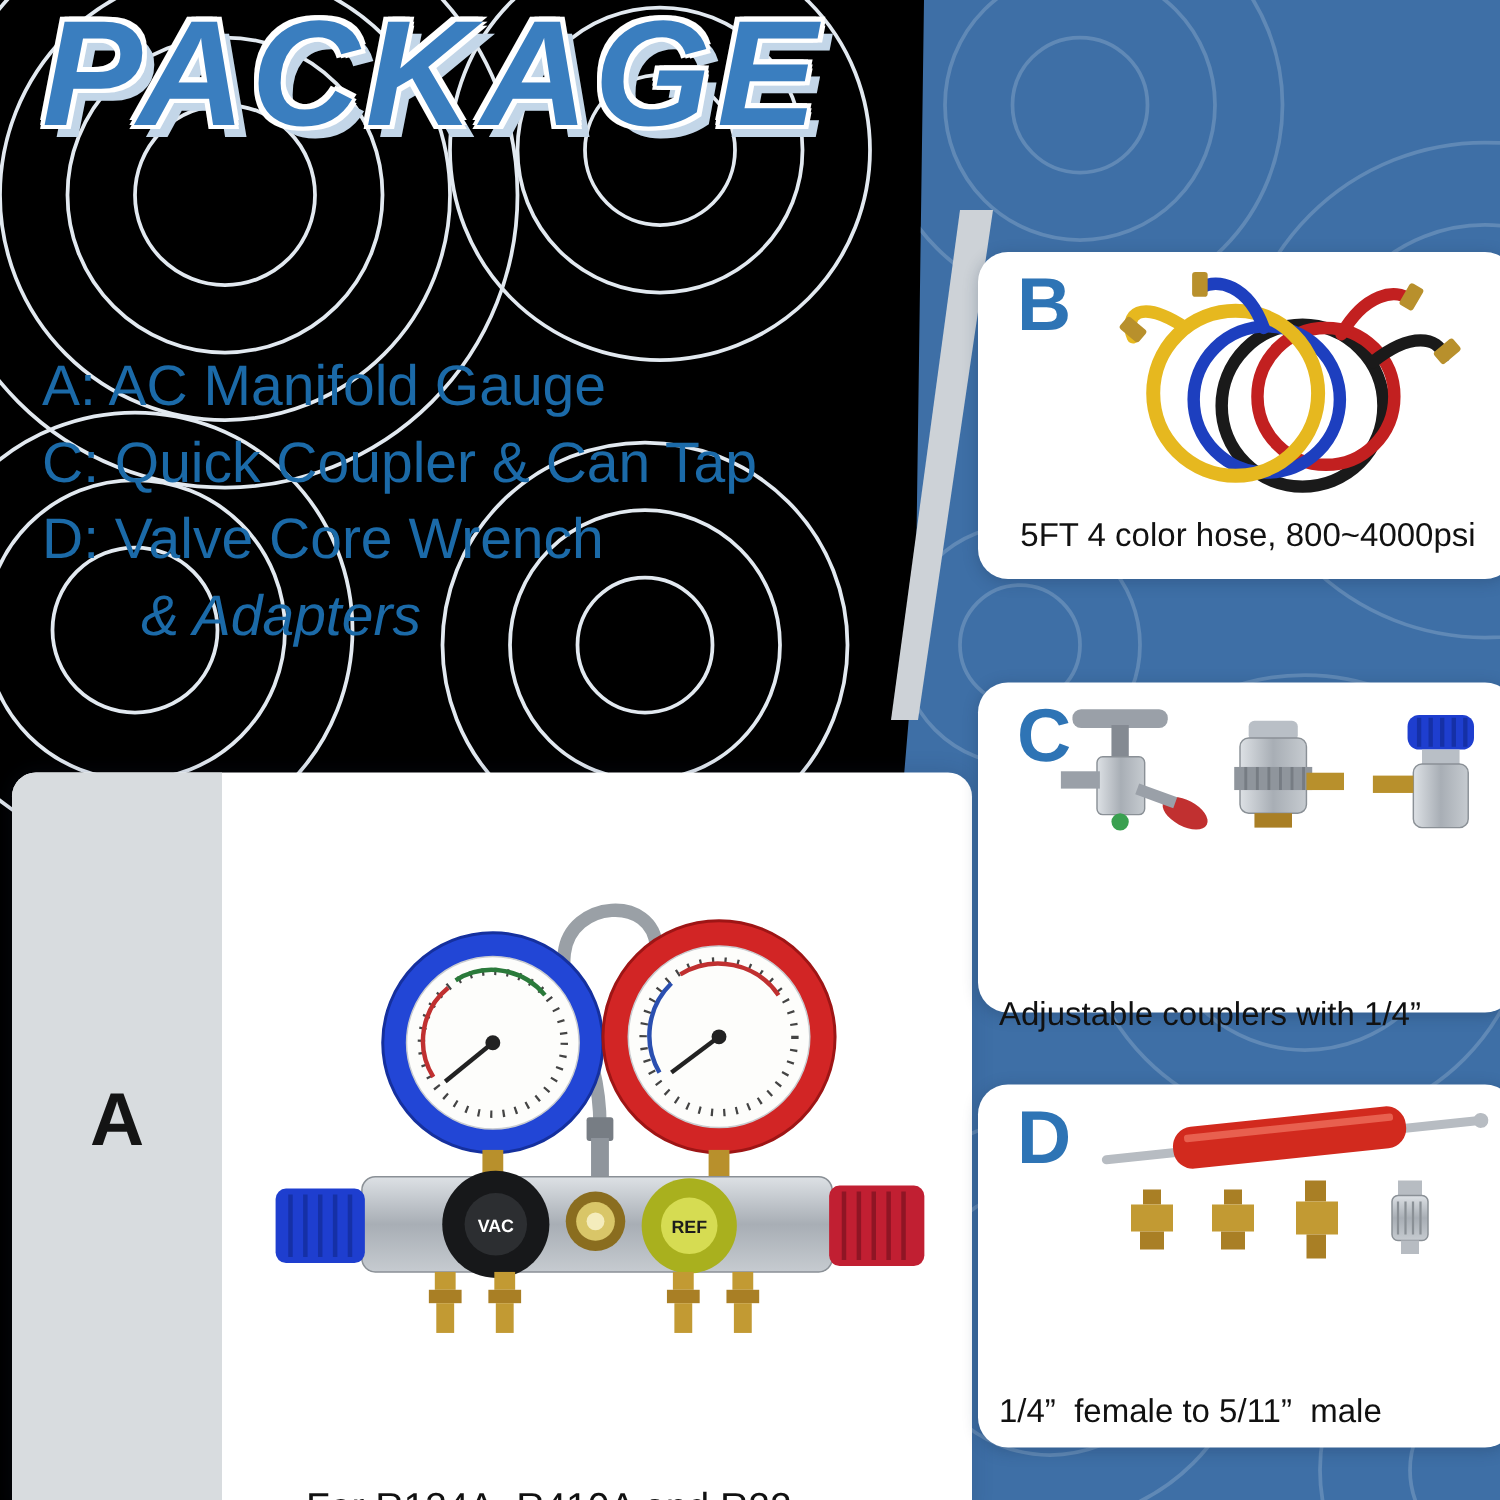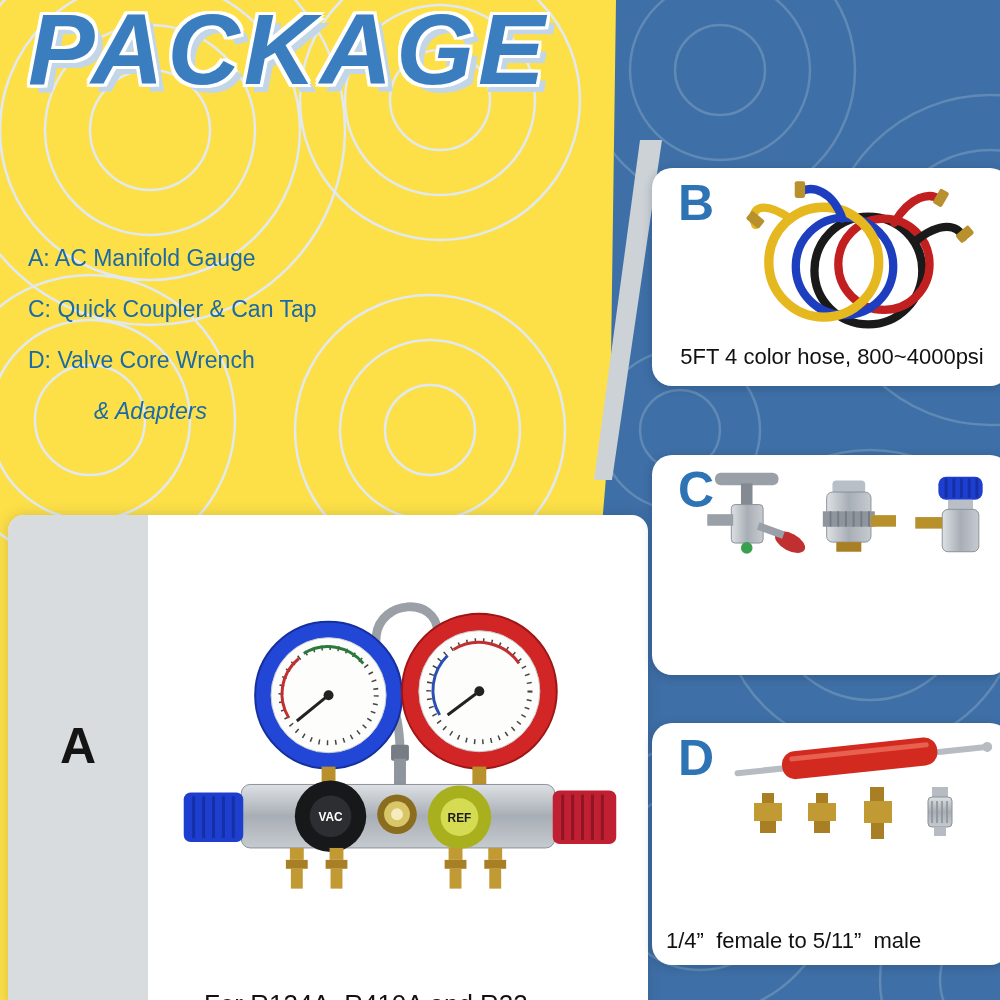--- a/index.html
+++ b/index.html
@@ -1,36 +1,36 @@
 <!DOCTYPE html>
 <html><head>
 <meta charset="utf-8">
 <style>
   html, body { margin: 0; padding: 0; }
   .stage {
     position: relative; width: 1000px; height: 1000px;
-    background: #fde047; overflow: hidden;
+    background: #000000; overflow: hidden;
     font-family: "Liberation Sans", sans-serif;
   }
   .bg { position: absolute; left: 0; top: 0; }
 
   
   .title { position: absolute; left: 28px; top: 2px; font-style: italic; font-weight: bold; color: #3a7ebf; }
   .title .l1, .title .l2 {
     letter-spacing: 4px; line-height: 0.95;
     text-shadow:
       -3px -3px 0 #fff, 3px -3px 0 #fff, -3px 3px 0 #fff, 3px 3px 0 #fff,
       -3px 0 0 #fff, 3px 0 0 #fff, 0 -3px 0 #fff, 0 3px 0 #fff,
       8px 8px 0 #c3d6e8;
   }
   .title .l1 { font-size: 100px; }
   .title .l2 { font-size: 95px; margin-top: 8px; }
 
   
-  .pkg-list { position: absolute; left: 28px; top: 233px; color: #1b6aa8; font-size: 23px; line-height: 51px; }
+  .pkg-list { position: absolute; left: 28px; top: 233px; color: #1b6aa8; font-size: 38px; line-height: 51px; }
   .pkg-item.indent { padding-left: 66px; font-style: italic; }
 
   
   .card { position: absolute; background: #ffffff; border-radius: 20px; box-shadow: 0 2px 10px rgba(25,45,75,0.28); }
   .card-letter { position: absolute; left: 26px; top: 6px; font-size: 50px; font-weight: bold; color: #2e74b5; }
 
   .card-a { left: 8px; top: 515px; width: 640px; height: 500px; border-radius: 16px; box-shadow: 0 0 14px rgba(25,45,75,0.18); }
   .card-a-strip { position: absolute; left: 0; top: 0; width: 140px; height: 100%; background: #d8dcdf; border-radius: 16px 0 0 0; }
   .card-a-letter { margin-top: 202px; text-align: center; font-size: 50px; font-weight: bold; color: #141414; }
   .illus-a { position: absolute; left: 142px; top: 8px; width: 496px; height: 390px; }
@@ -260,20 +260,24 @@
         <rect x="152" y="78" width="26" height="10" fill="#a97f25"></rect>
       </g>
       <g>
         <rect x="258" y="10" width="46" height="24" rx="8" fill="#1e3ecf"></rect>
         <path d="M266 12 V32 M274 12 V32 M282 12 V32 M290 12 V32 M298 12 V32" stroke="#1530a6" stroke-width="3"></path>
         <rect x="268" y="34" width="26" height="10" fill="#b9bfc6"></rect>
         <rect x="262" y="44" width="38" height="44" rx="6" fill="url(#silverC)" stroke="#8a9096"></rect>
         <rect x="234" y="52" width="28" height="12" fill="#b8902c"></rect>
       </g>
     </svg>
+    <div class="card-c-caption">
+      <div>Adjustable couplers with 1/4”</div>
+      <div>male to 1/2”  female adapters</div>
+    </div>
   </div>
 
   <div class="card card-d">
     <div class="card-letter">D</div>
     <svg class="illus-d" viewBox="0 0 266 132">
       <defs>
         <linearGradient id="silverD" x1="0" y1="0" x2="0" y2="1">
           <stop offset="0" stop-color="#dde1e5"></stop>
             <stop offset="0.5" stop-color="#a8aeb5"></stop>
             <stop offset="1" stop-color="#c6cbd0"></stop>

